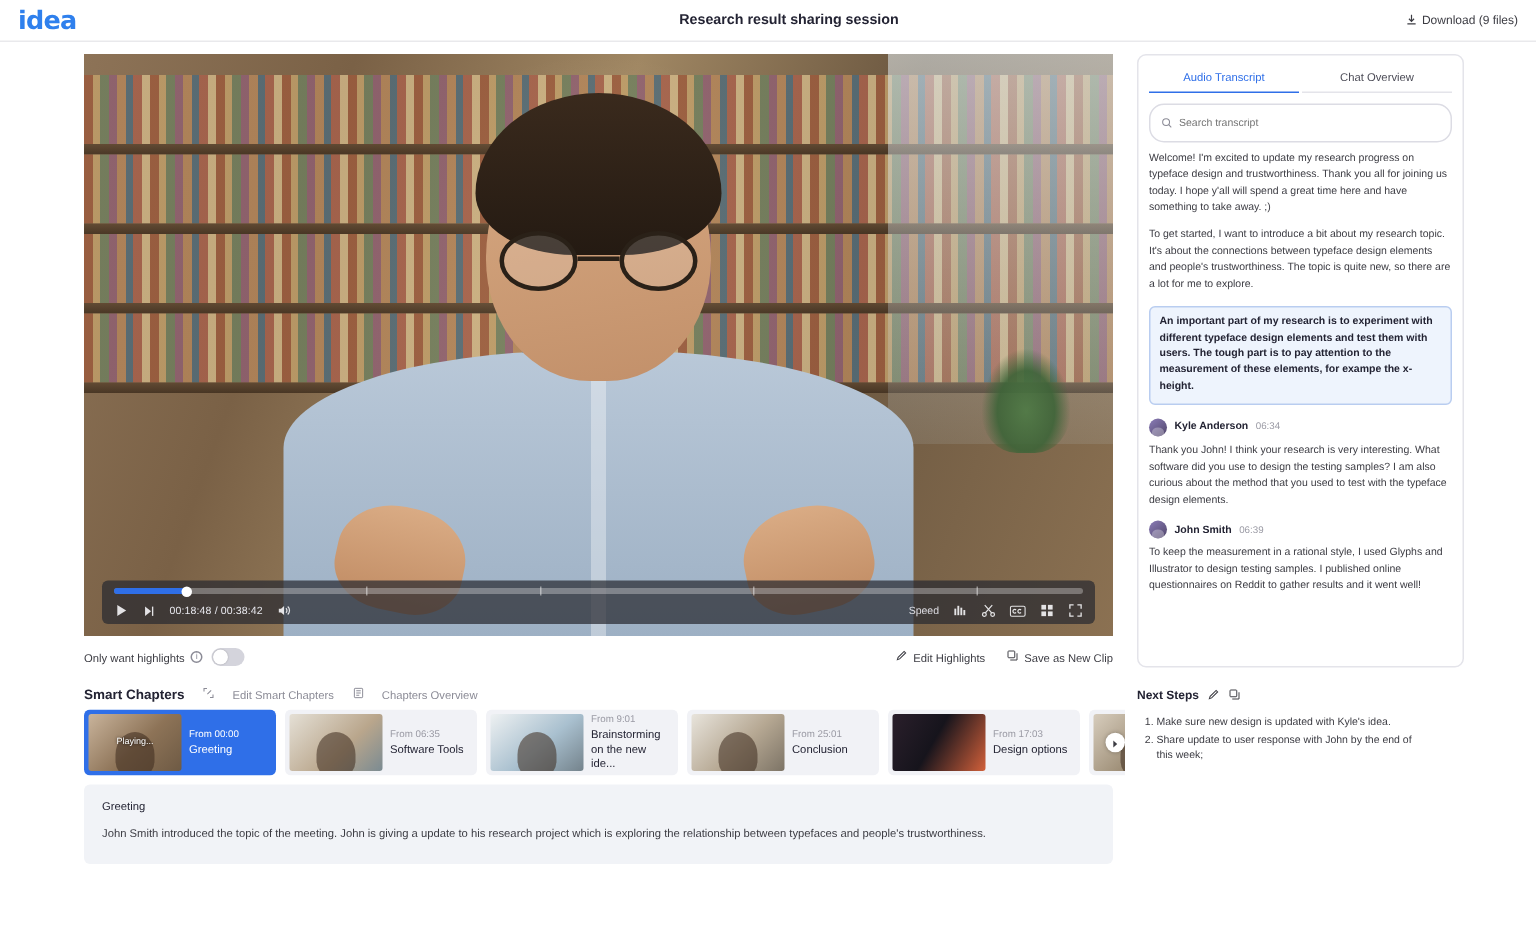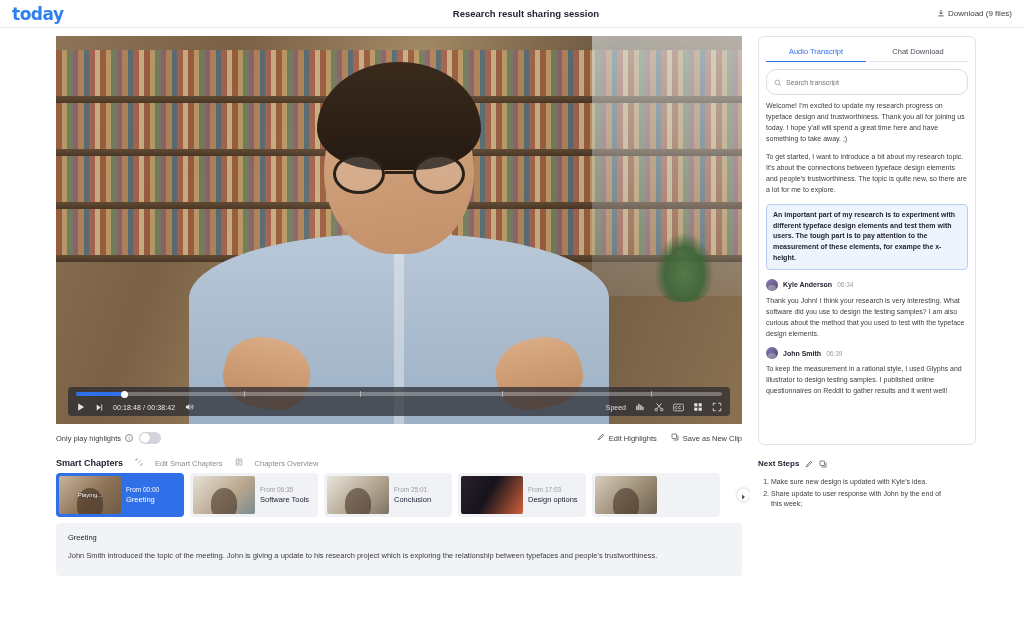--- a/index.html
+++ b/index.html
@@ -380,21 +380,21 @@
     padding: 0;
     font-size: 7px; line-height: 1.5; color: #3c3c43;
   }
   .ns-list li { margin-bottom: 1px; }
   .icon-btn { cursor: pointer; display: flex; align-items: center; }
 </style>
 </head>
 <body>
 
 <div class="header">
-  <div class="logo">today</div>
+  <div class="logo">idea</div>
   <div class="header-title">Research result sharing session</div>
   <div class="download-btn">
     <span>
       <svg viewBox="0 0 16 16" width="8" height="8" fill="none" stroke="#3c3c43" stroke-width="1.6">
         <path d="M8 1.5v8.5M4.6 7l3.4 3.4L11.4 7M2.5 13.8h11"></path>
       </svg>
     </span>
     <span>Download (9 files)</span>
   </div>
 </div>
@@ -491,21 +491,21 @@
             <svg viewBox="0 0 16 16" width="10" height="10" fill="none" stroke="#f2f2f4" stroke-width="1.4">
               <path d="M2 6V2h4M14 6V2h-4M2 10v4h4M14 10v4h-4"></path>
             </svg>
           </span>
         </div>
       </div>
     </div>
 
     <div class="highlights-row">
       <div class="hl-left">
-        <span>Only play highlights</span>
+        <span>Only want highlights</span>
         <span class="info-circle">i</span>
         <span class="toggle">
           <span class="knob"></span>
         </span>
       </div>
       <div class="hl-right">
         <span class="hl-action">
           <span>
             <svg viewBox="0 0 16 16" width="8" height="8" fill="none" stroke="#3c3c43" stroke-width="1.4">
               <path d="M2.5 13.5l1-3 8-8 2 2-8 8z"></path>
@@ -562,20 +562,29 @@
       <div class="chapter-card">
         <div class="chapter-thumb thumb-b">
             <div class="thumb-person"></div>
           </div>
         <div class="chapter-meta">
           <div class="chapter-from">From 06:35</div>
           <div class="chapter-name">Software Tools</div>
         </div>
       </div>
 
+      <div class="chapter-card">
+        <div class="chapter-thumb thumb-c">
+            <div class="thumb-person"></div>
+          </div>
+        <div class="chapter-meta">
+          <div class="chapter-from">From 9:01</div>
+          <div class="chapter-name">Brainstorming on the new ide...</div>
+        </div>
+      </div>
 
       <div class="chapter-card">
         <div class="chapter-thumb thumb-e">
             <div class="thumb-person"></div>
           </div>
         <div class="chapter-meta">
           <div class="chapter-from">From 25:01</div>
           <div class="chapter-name">Conclusion</div>
         </div>
       </div>
@@ -611,21 +620,21 @@
       <div class="summary-title">Greeting</div>
       <div class="summary-text">John Smith introduced the topic of the meeting. John is giving a  update to his research project which is exploring the relationship between typefaces and people's trustworthiness.</div>
     </div>
   </div>
 
   <div class="right-col">
 
     <div class="transcript-panel">
       <div class="tabs">
         <div class="tab active">Audio Transcript</div>
-        <div class="tab">Chat Download</div>
+        <div class="tab">Chat Overview</div>
       </div>
 
       <div class="search-wrap">
         <div class="search-box">
           <span>
             <svg viewBox="0 0 16 16" width="8" height="8" fill="none" stroke="#8b8b96" stroke-width="1.4">
               <circle cx="6.8" cy="6.8" r="4.6"></circle>
                 <path d="M10.3 10.3l3.4 3.4"></path>
             </svg>
           </span>

